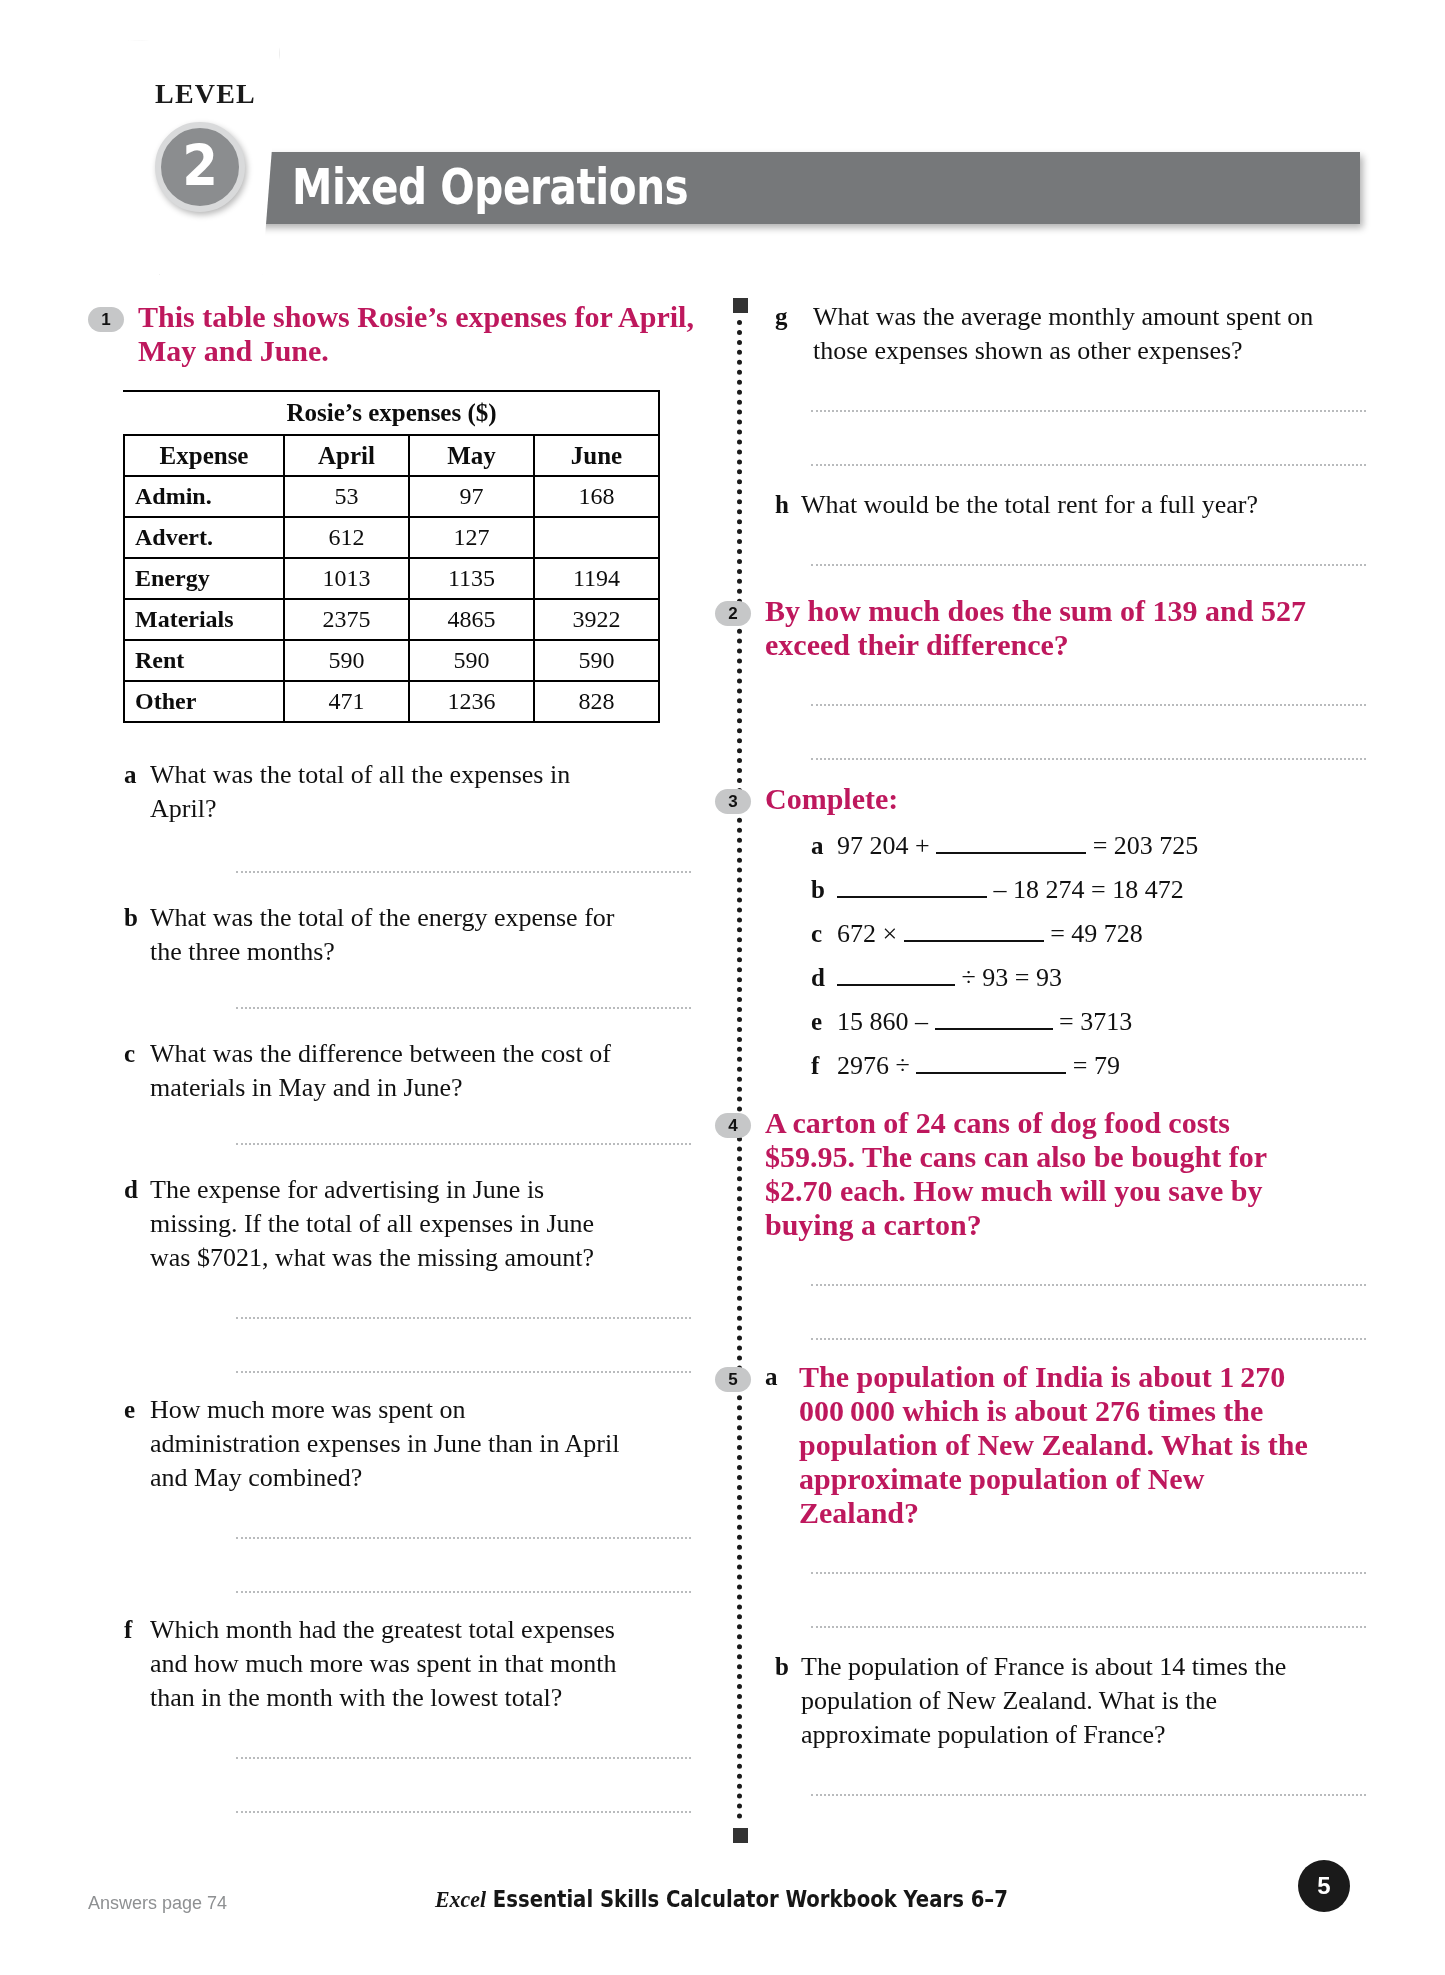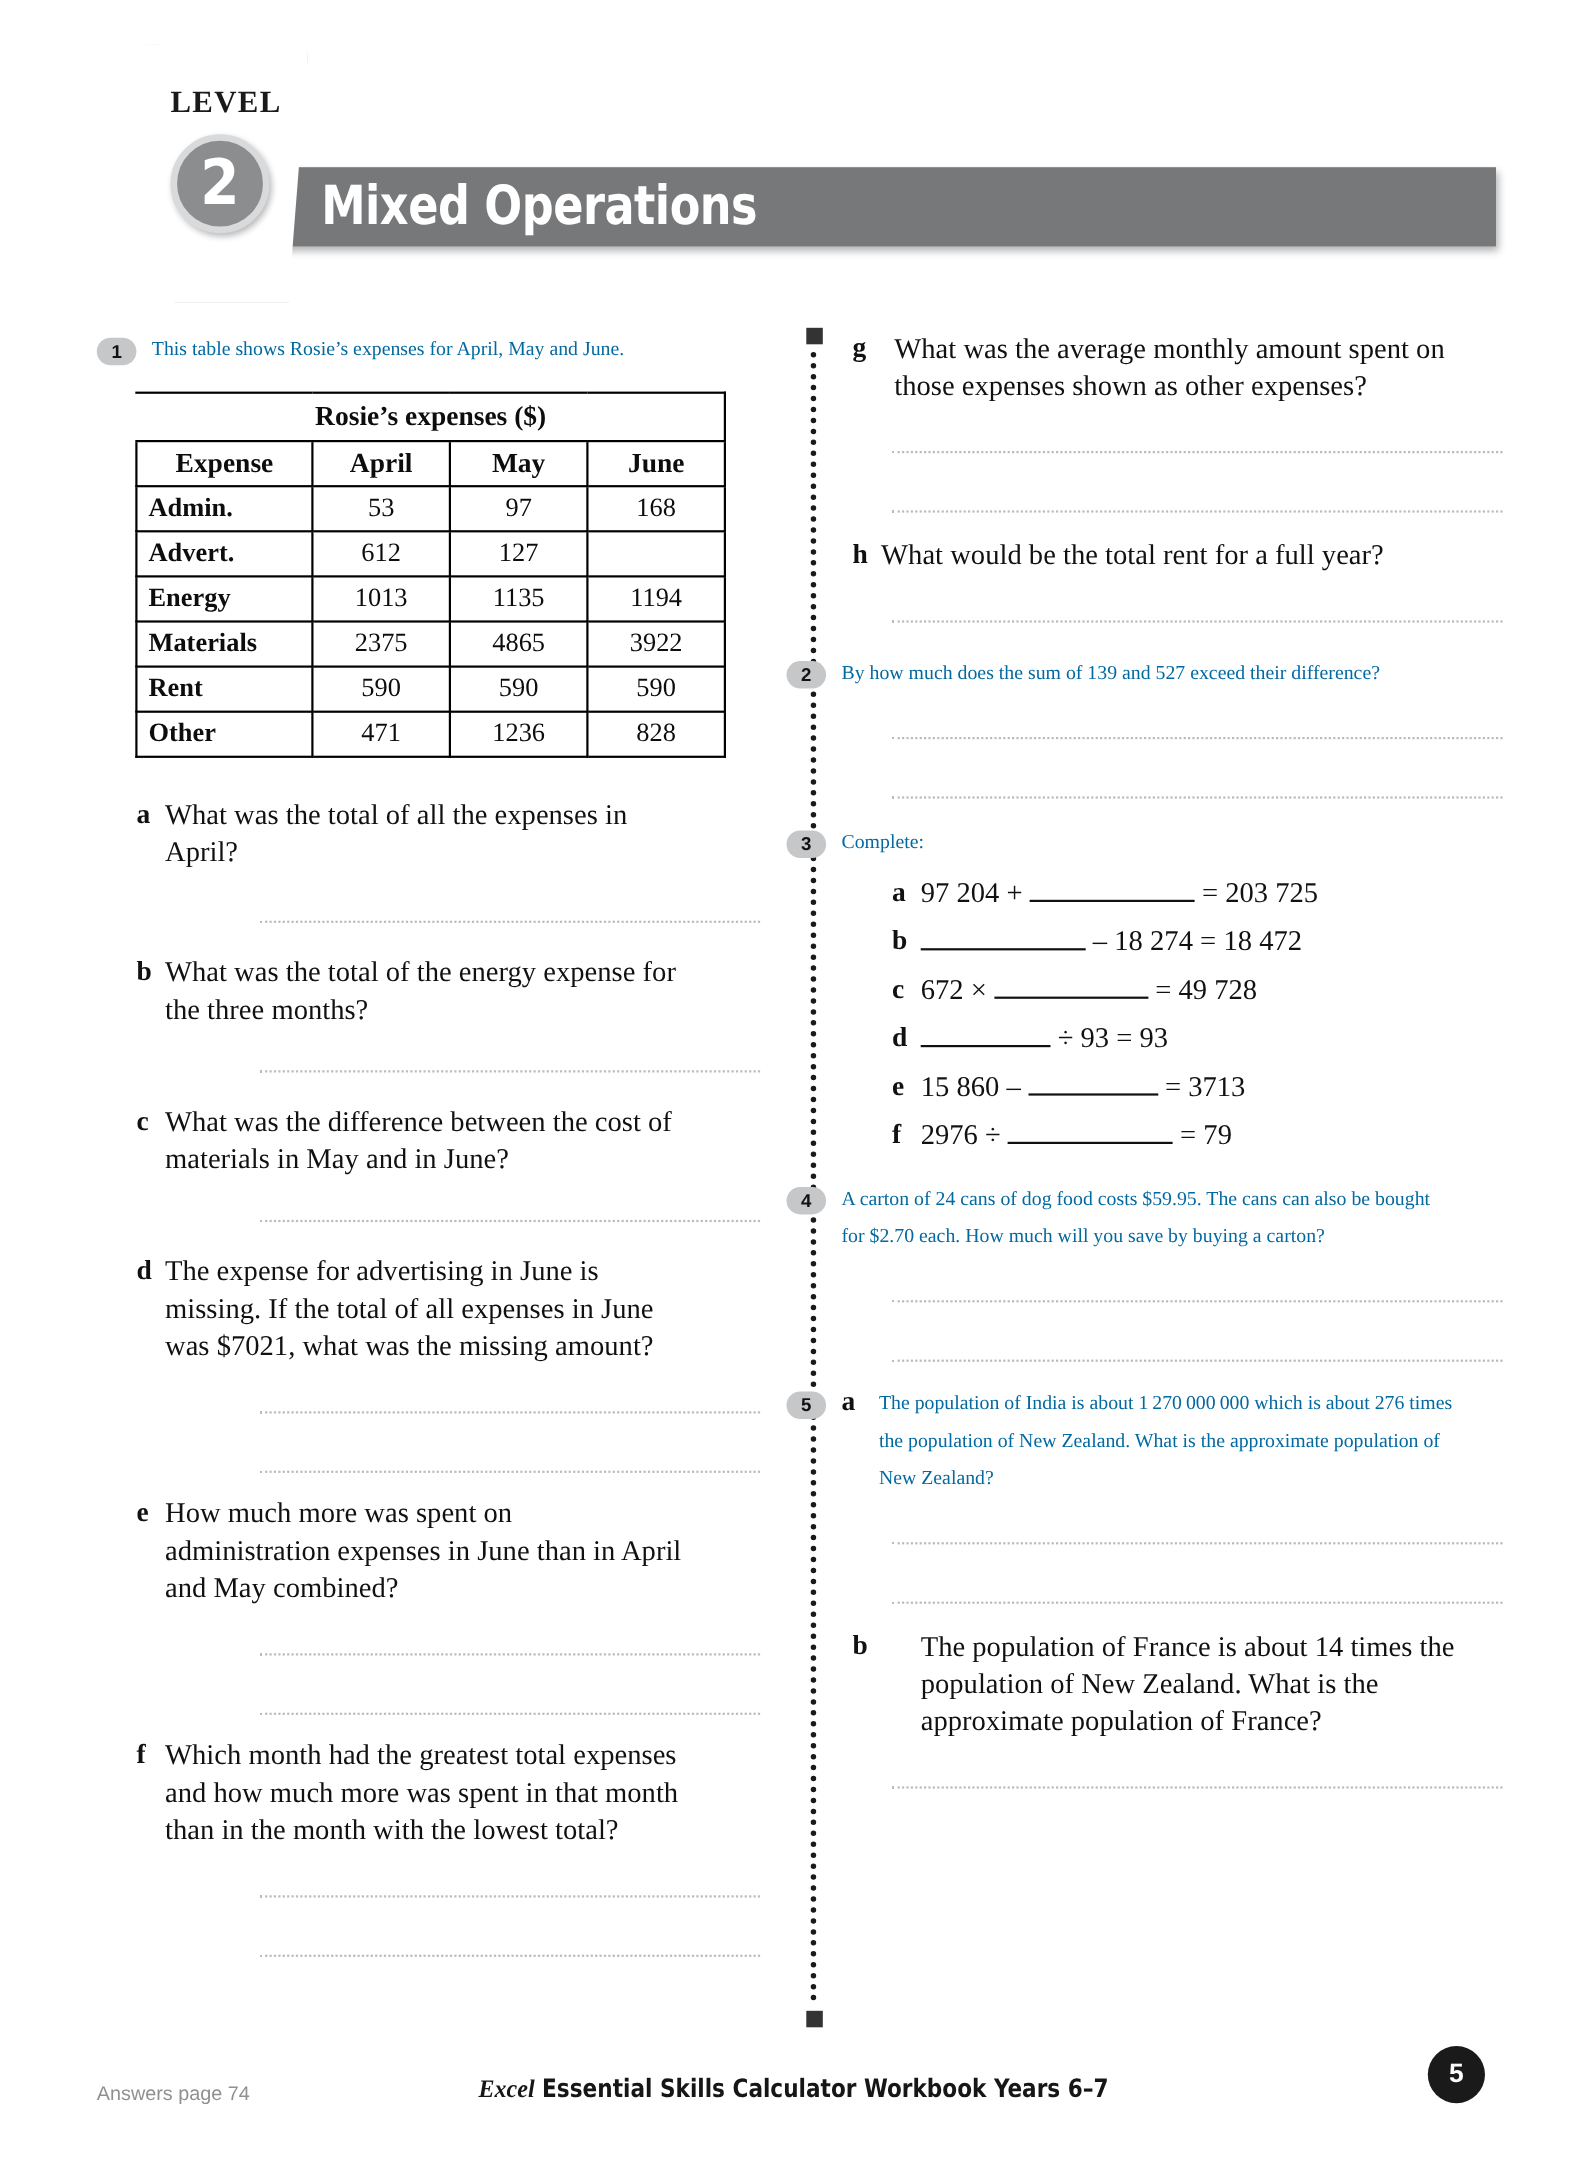--- a/index.html
+++ b/index.html
@@ -141,23 +141,24 @@
     color: #121212;
     font-family: "Liberation Sans", sans-serif;
     font-weight: bold;
     font-size: 17px;
     line-height: 25px;
     text-align: center;
     margin-top: 7px;
     margin-right: 14px;
   }
   .qtext {
-    font-size: 18px;
+    font-size: 30px;
     line-height: 34px;
-    color: #0369a1;
+    color: #be185d;
+    font-weight: bold;
   }
   .sub-letter {
     flex: 0 0 auto;
     width: 26px;
     font-weight: bold;
     font-size: 25px;
     line-height: 34px;
     color: #111111;
     font-family: "Liberation Serif", serif;
   }
@@ -465,21 +466,21 @@
     <div class="qrow" style="margin-top:20px; margin-left:-60px;">
       <div class="qnum">5</div>
       <div class="sub-letter" style="width:34px; margin-top:0px;">a</div>
       <div class="qtext" style="width:528px;">The population of India is about 1 270 000 000 which is about 276 times the population of New Zealand. What is the approximate population of New Zealand?</div>
     </div>
     <div class="rule" style="margin-left:36px; width:555px; margin-top:42px;"></div>
     <div class="rule" style="margin-left:36px; width:555px; margin-top:52px;"></div>
 
     <div class="sub-row" style="margin-top:22px;">
       <div class="sub-letter">b</div>
-      <div class="sub-body" style="width:528px;margin-left:36px;">The population of France is about 14 times the population of New Zealand. What is the approximate population of France?</div>
+      <div class="sub-body" style="width:528px;">The population of France is about 14 times the population of New Zealand. What is the approximate population of France?</div>
     </div>
     <div class="rule" style="margin-left:36px; width:555px; margin-top:42px;"></div>
   </div>
 
   <div class="footer-answers">Answers page 74</div>
   <div class="footer-title">
     <span class="ital">Excel</span>
     <span>Essential Skills Calculator Workbook Years 6–7</span>
   </div>
   <div class="page-badge">5</div>

